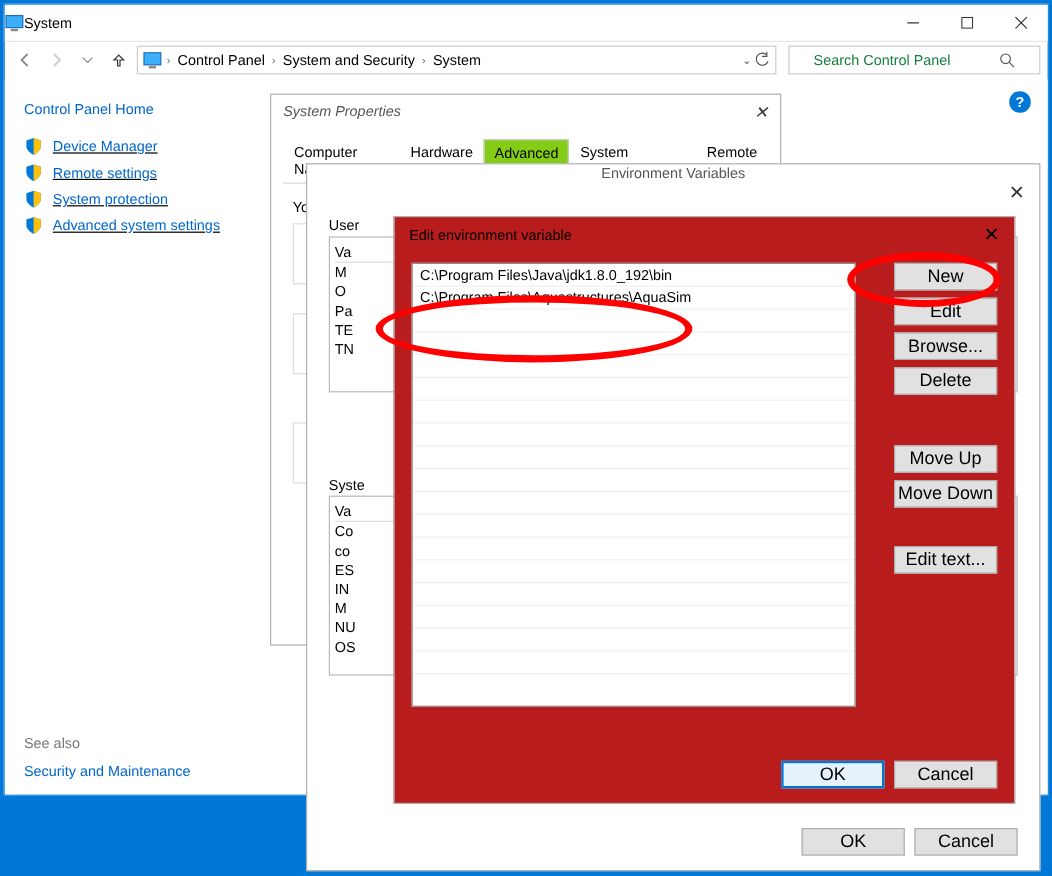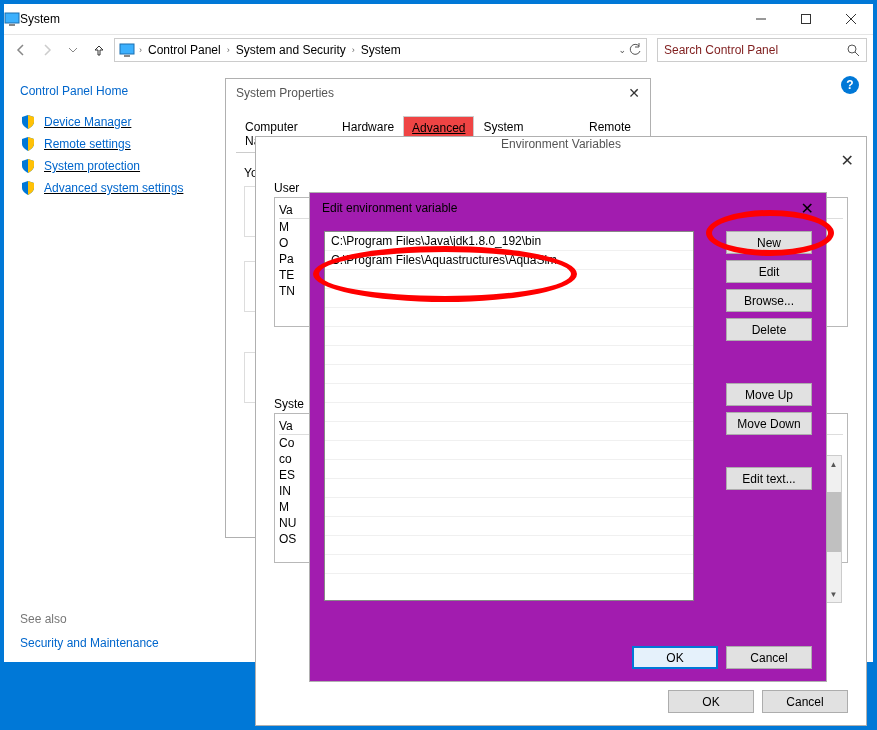--- a/index.html
+++ b/index.html
@@ -9,60 +9,60 @@
   .titlebar .title { flex: 1; color: #000; }
   .winbtns { display: flex; height: 100%; }
   .winbtn { width: 45px; display: flex; align-items: center; justify-content: center; color: #333; }
   .monitor-icon { display:inline-block; width:16px; height:16px; }
   .navbar { height: 30px; display: flex; align-items: center; padding: 0 6px; gap: 4px; border-top: 1px solid #e5e5e5; }
   .navbtn { width: 22px; height: 22px; display:flex; align-items:center; justify-content:center; color:#888; }
   .navbtn.enabled { color:#333; }
   .addrbar { flex: 1; display:flex; align-items:center; border:1px solid #ccc; height:24px; padding:0 2px; }
   .addrbar .crumb { padding: 0 4px; color:#000; display:flex; align-items:center; gap:2px; }
   .addrbar .chev { color:#666; font-size:9px; padding:0 2px; }
-  .searchbox { width:210px; border:1px solid #ccc; height:24px; display:flex; align-items:center; padding:0 6px; margin-left:6px; color:#7f1d1d; }
+  .searchbox { width:210px; border:1px solid #ccc; height:24px; display:flex; align-items:center; padding:0 20px; margin-left:6px; color:#15803d; }
   .searchbox .mag { margin-left:auto; color:#555; }
   .sysbody { position:absolute; top:62px; left:0; right:0; bottom:0; background:#fff; }
   .leftpanel { position:absolute; left:0; top:0; width:210px; padding:18px 16px; }
   .cph { color:#0066cc; font-size:12px; margin-bottom:16px; }
   .linkrow { display:flex; align-items:center; gap:8px; margin:6px 0;text-decoration:underline; }
   .shield { width:16px; height:16px; flex-shrink:0; }
   .linkrow a { color:#0066cc; text-decoration:none; font-size:12px; }
   .seealso { position:absolute; bottom:36px; left:16px; color:#777; font-size:12px; }
   .seclink { position:absolute; bottom:12px; left:16px; color:#0066cc; font-size:12px; }
   .helpicon { position:absolute; right:14px; top:10px; width:18px; height:18px; border-radius:50%; background:#0078d7; color:#fff; display:flex; align-items:center; justify-content:center; font-size:12px; font-weight:bold; }
 
   
   .sysprops { left:225px; top:78px; width:426px; height:460px; border:1px solid #b0b0b0; background:#fff; }
-  .sp-title { height:28px; display:flex; align-items:center; padding:0 10px; color:#555; }
+  .sp-title { height:28px; display:flex; align-items:center; padding:0 10px; color:#555;font-style:italic; }
   .sp-close { margin-left:auto; font-size:14px; color:#333; }
   .sp-tabs { display:flex; border-bottom:1px solid #ccc; margin:8px 10px 0 10px; }
   .sp-tab { padding:4px 8px; border:1px solid transparent; border-bottom:none; background:#fff; margin-right:0; font-size:12px; }
-  .sp-tab.active { border-color:#ccc; background:#ef4444; position:relative; top:1px;text-decoration:underline; }
+  .sp-tab.active { border-color:#ccc; background:#84cc16; position:relative; top:1px; }
   .sp-body { padding:10px 18px; font-size:12px; color:#000; }
   .sp-body .lbl { margin:3px 0; }
   .groupbox { border:1px solid #ddd; margin:6px 0; padding:6px 10px; }
 
   
   .envvars { left:255px; top:136px; width:612px; height:590px; border:1px solid #b0b0b0; background:#fff; z-index:10; }
   .ev-title { height:30px; display:flex; align-items:center; padding:0 12px; color:#555;flex-direction:column; }
   .ev-close { margin-left:auto; font-size:16px; color:#333; }
   .ev-body { padding:8px 18px; }
   .ev-grouptitle { font-size:12px; margin:6px 0 2px 0; }
   .ev-list { border:1px solid #b8b8b8; height:130px; background:#fff; padding:4px; overflow:hidden; margin-bottom:4px; font-size:12px; }
   .ev-list div { padding:1px 0; white-space:nowrap; overflow:hidden; }
   .ev-scroll { position:absolute; right:24px; width:17px; height:148px; background:#f0f0f0; border:1px solid #ccc; }
   .ev-scroll.top { top:318px; }
   .ev-scroll .thumb { background:#c0c0c0; width:100%; height:60px; margin-top:20px; }
   .ev-scroll .arr { height:16px; display:flex; align-items:center; justify-content:center; font-size:8px; color:#555; }
-  .dlgbtn { width:86px; height:23px; border:1px solid #adadad; background:#e1e1e1; font-size:12px; display:inline-flex; align-items:center; justify-content:center; }
+  .dlgbtn { width:86px; height:23px; border:1px solid #adadad; background:#e1e1e1; font-size:15px; display:inline-flex; align-items:center; justify-content:center; }
   .ev-bottombtns { position:absolute; bottom:12px; right:18px; display:flex; gap:8px; }
 
   
-  .editenv { left:309px; top:180px; width:518px; height:490px; border:1px solid #b0b0b0; background:#a21caf; z-index:20;margin-top:12px; }
+  .editenv { left:328px; top:180px; width:518px; height:490px; border:1px solid #b0b0b0; background:#b91c1c; z-index:20; }
   .ee-title { height:30px; display:flex; align-items:center; padding:0 12px; color:#000; font-size:12px; }
   .ee-close { margin-left:auto; font-size:16px; color:#000; font-weight:normal; }
   .ee-body { padding:8px 14px; position:relative; height:calc(100% - 70px); }
   .ee-listbox { border:1px solid #888; width:370px; height:370px; background:#fff; overflow:hidden; }
   .ee-listbox .row { height:19px; border-bottom:1px solid #f0f0f0; padding:2px 6px; font-size:12px; white-space:nowrap; overflow:hidden; }
   .ee-listbox .row.sel { background:#0078d7; color:#fff; }
   .ee-btncol { position:absolute; right:14px; top:8px; display:flex; flex-direction:column; gap:6px; }
   .ee-btncol .gap { height:30px; }
   .ee-bottombtns { position:absolute; bottom:12px; right:14px; display:flex; gap:8px; }
   .okbtn { border:2px solid #0078d7; background:#e5f1fb; }

